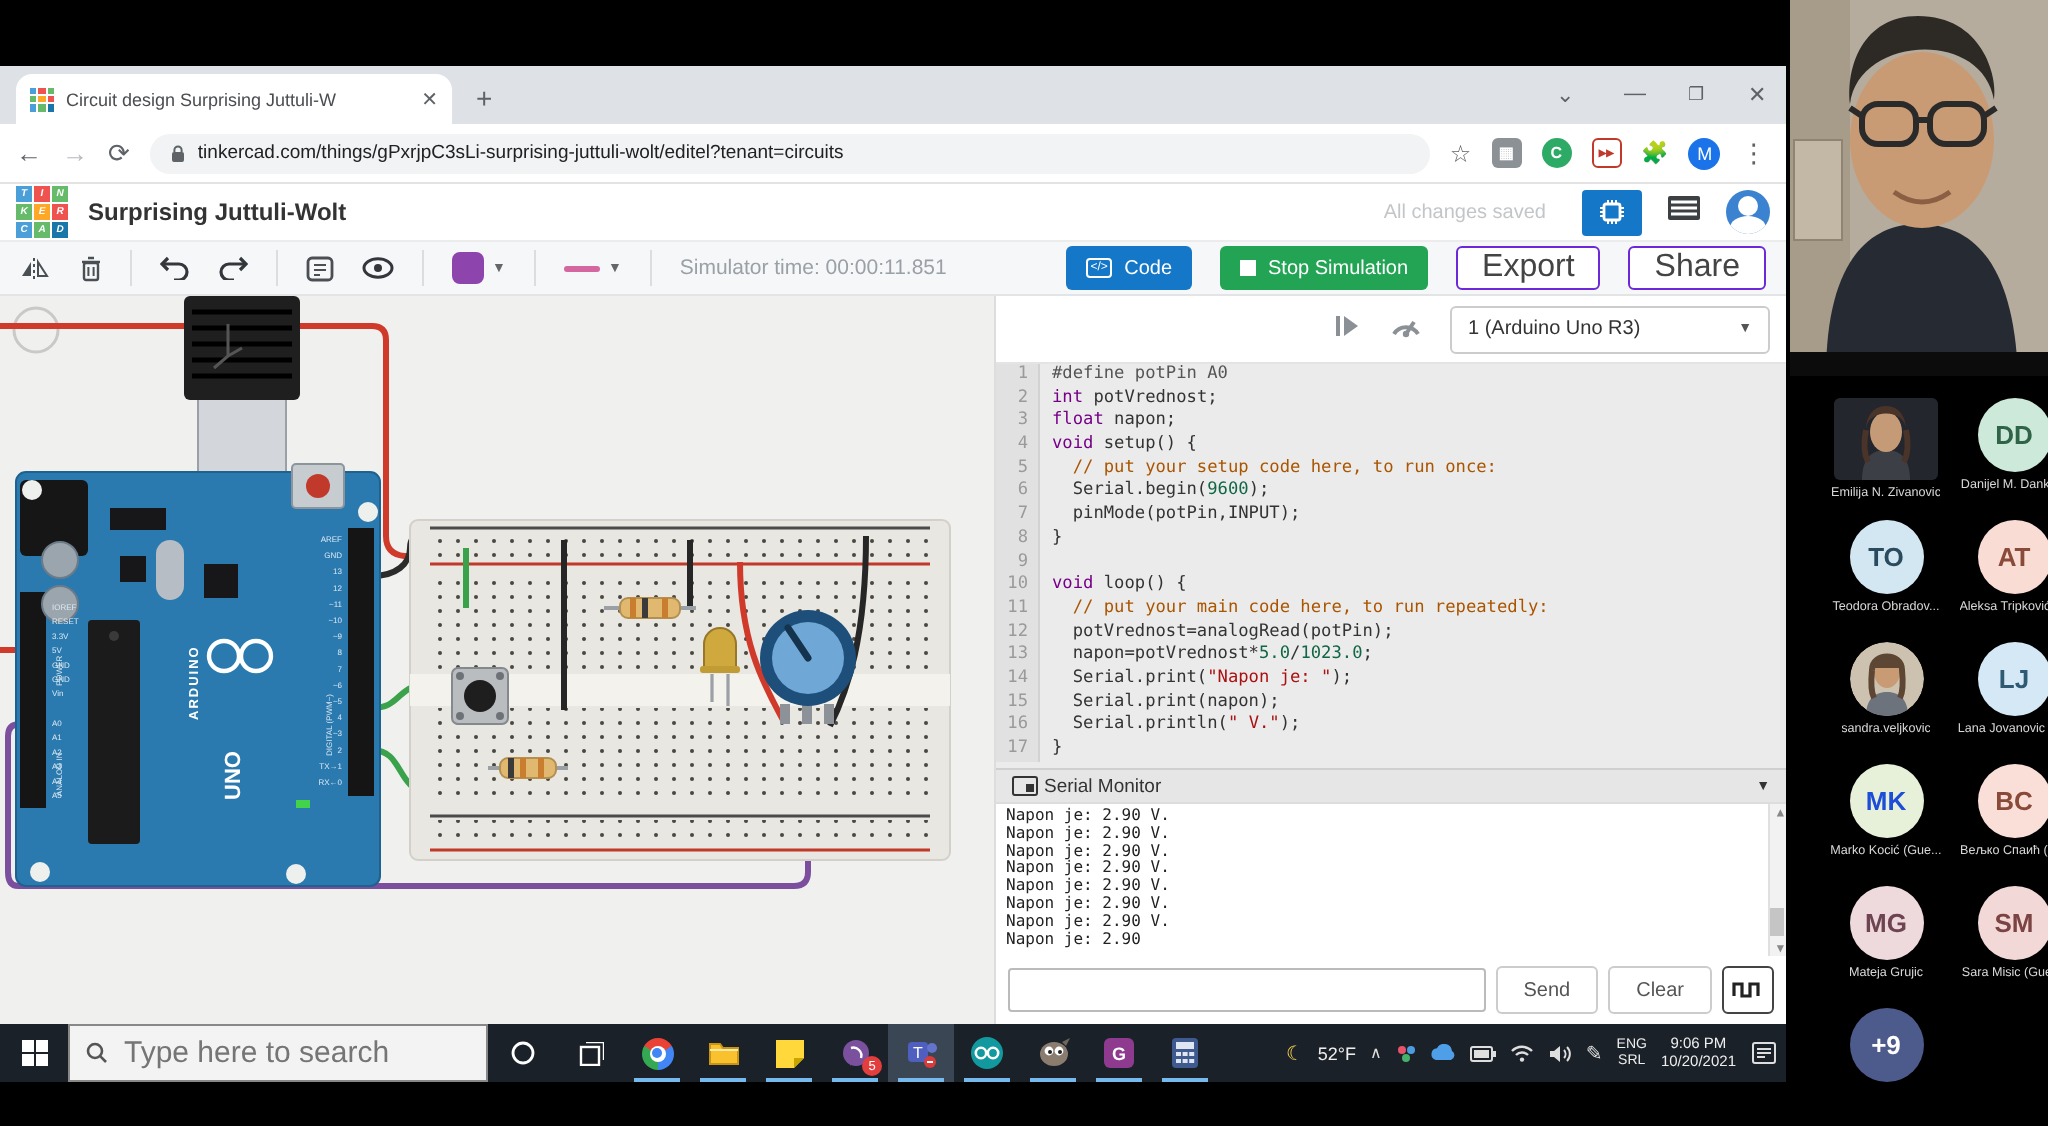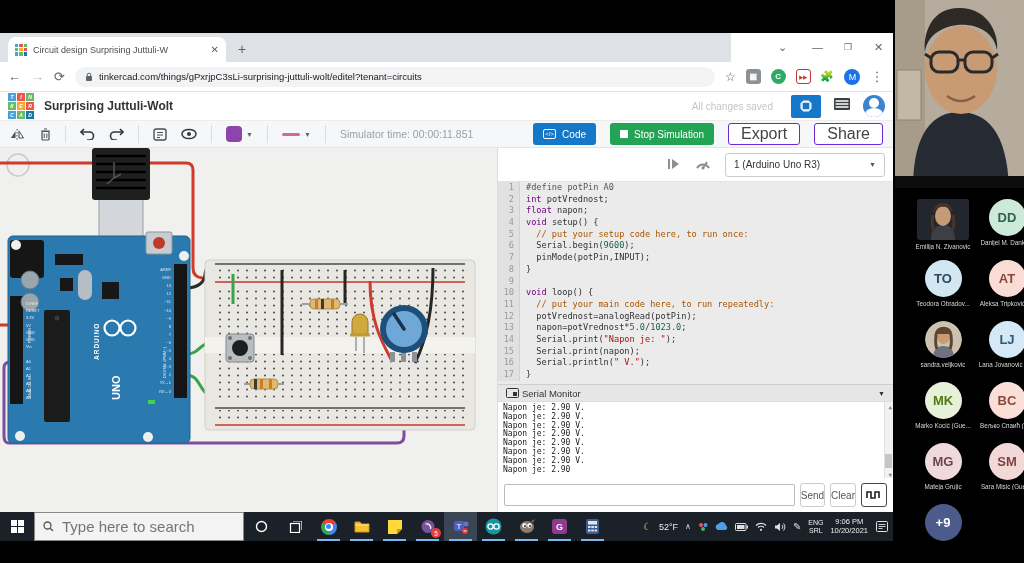--- a/index.html
+++ b/index.html
@@ -5,21 +5,21 @@
   * { margin:0; padding:0; box-sizing:border-box; }
   html,body { width:1024px; height:563px; background:#000; overflow:hidden;
     font-family:"Liberation Sans", sans-serif; }
   .abs { position:absolute; }
   #stage { position:relative; width:1024px; height:563px; background:#000; }
 
   
   #browser { left:0; top:33px; width:893px; height:479px; background:#fff; }
 
   
-  #tabstrip { left:0; top:0; width:731px; height:29px; background:#dee1e6; }
+  #tabstrip { left:0; top:0; width:893px; height:29px; background:#dee1e6; }
   #tab { left:8px; top:4px; width:218px; height:25px; background:#fff;
     border-radius:8px 8px 0 0; display:flex; align-items:center; padding:0 7px; gap:6px; }
   .favicon-grid { width:12px; height:12px; display:grid; grid-template-columns:repeat(3,1fr); gap:1px; flex:0 0 auto;}
   .favicon-grid i { display:block; }
   #tab-title { font-size:9px; color:#4a4d51; white-space:nowrap; overflow:hidden; flex:1; }
   #tab-close { font-size:10px; color:#5f6368; cursor:default; }
   #new-tab { left:238px; top:9px; font-size:14px; color:#5f6368; line-height:14px; }
   .wctl { top:8px; font-size:11px; color:#5f6368; }
 
   
@@ -88,21 +88,21 @@
   #serialheader span { font-size:9.5px; color:#333; }
   #serialbody { height:77px; background:#fff; position:relative; font-family:"DejaVu Sans Mono", monospace;
     padding:2px 0 0 5px; border-top:1px solid #ddd; overflow:hidden; }
   .ser-line { font-size:8px; line-height:8.8px; color:#222; }
   #serial-scroll { position:absolute; right:0; top:0; width:9px; height:77px; background:#f2f2f2; border-left:1px solid #e0e0e0; }
   #serial-thumb { position:absolute; right:1px; top:52px; width:7px; height:14px; background:#c5c5c5; }
   .scr-arrow { position:absolute; right:1px; font-size:6px; color:#888; }
 
   #serialinput { height:34px; display:flex; align-items:center; padding:0 6px; gap:5px; background:#fff; }
   #ser-input { flex:1; height:22px; border:1px solid #bbb; border-radius:2px; font-size:10px; padding:0 6px; }
-  .serbtn { height:24px; background:#fff; border:1px solid #ccc; border-radius:3px; font-size:10px; color:#555; padding:0 0; }
+  .serbtn { height:24px; background:#fff; border:1px solid #ccc; border-radius:3px; font-size:10px; color:#555; padding:0 13px; }
   #graph-btn { width:26px; height:24px; display:flex; align-items:center; justify-content:center; border:1px solid #444; border-radius:3px; background:#fff;}
 
   
   #videopanel { left:893px; top:0; width:131px; height:563px; background:#000; }
   #webcam { position:absolute; left:2px; top:0; width:129px; height:188px; overflow:hidden; }
   #participants-grid { position:absolute; left:18px; top:194px; width:129px; display:grid;
     grid-template-columns:64px 64px; }
   .vp-cell { height:61px; display:flex; flex-direction:column; align-items:center; justify-content:flex-start; padding-top:5px; }
   .vp-avatar { width:37px; height:37px; border-radius:50%; display:flex; align-items:center;
     justify-content:center; font-size:13px; font-weight:bold; }
@@ -754,21 +754,21 @@
               <path d="M11,14 C11,5 26,5 26,14 q1,10 -1,14 M11,14 q-1,10 1,14" stroke="#5d4634" stroke-width="3" fill="none"></path>
               <path d="M11.5,13 C11.5,6 25.5,6 25.5,13 z" fill="#5d4634"></path>
             </svg></div>
           <div class="vp-name">sandra.veljkovic</div>
         </div>
         <div class="vp-cell">
           <div class="vp-avatar" style="background: rgb(212, 233, 245); color: rgb(47, 90, 116);">LJ</div>
           <div class="vp-name">Lana Jovanovic (g...</div>
         </div>
         <div class="vp-cell">
-          <div class="vp-avatar" style="background: rgb(231, 240, 217); color: #4d7c0f;">MK</div>
+          <div class="vp-avatar" style="background: rgb(231, 240, 217); color: #1d4ed8;">MK</div>
           <div class="vp-name">Marko Kocić (Gue...</div>
         </div>
         <div class="vp-cell">
           <div class="vp-avatar" style="background: rgb(250, 223, 216); color: rgb(138, 74, 58);">BC</div>
           <div class="vp-name">Вељко Спаић (G...</div>
         </div>
         <div class="vp-cell">
           <div class="vp-avatar" style="background: rgb(238, 217, 221); color: rgb(110, 68, 80);">MG</div>
           <div class="vp-name">Mateja Grujic</div>
         </div>

